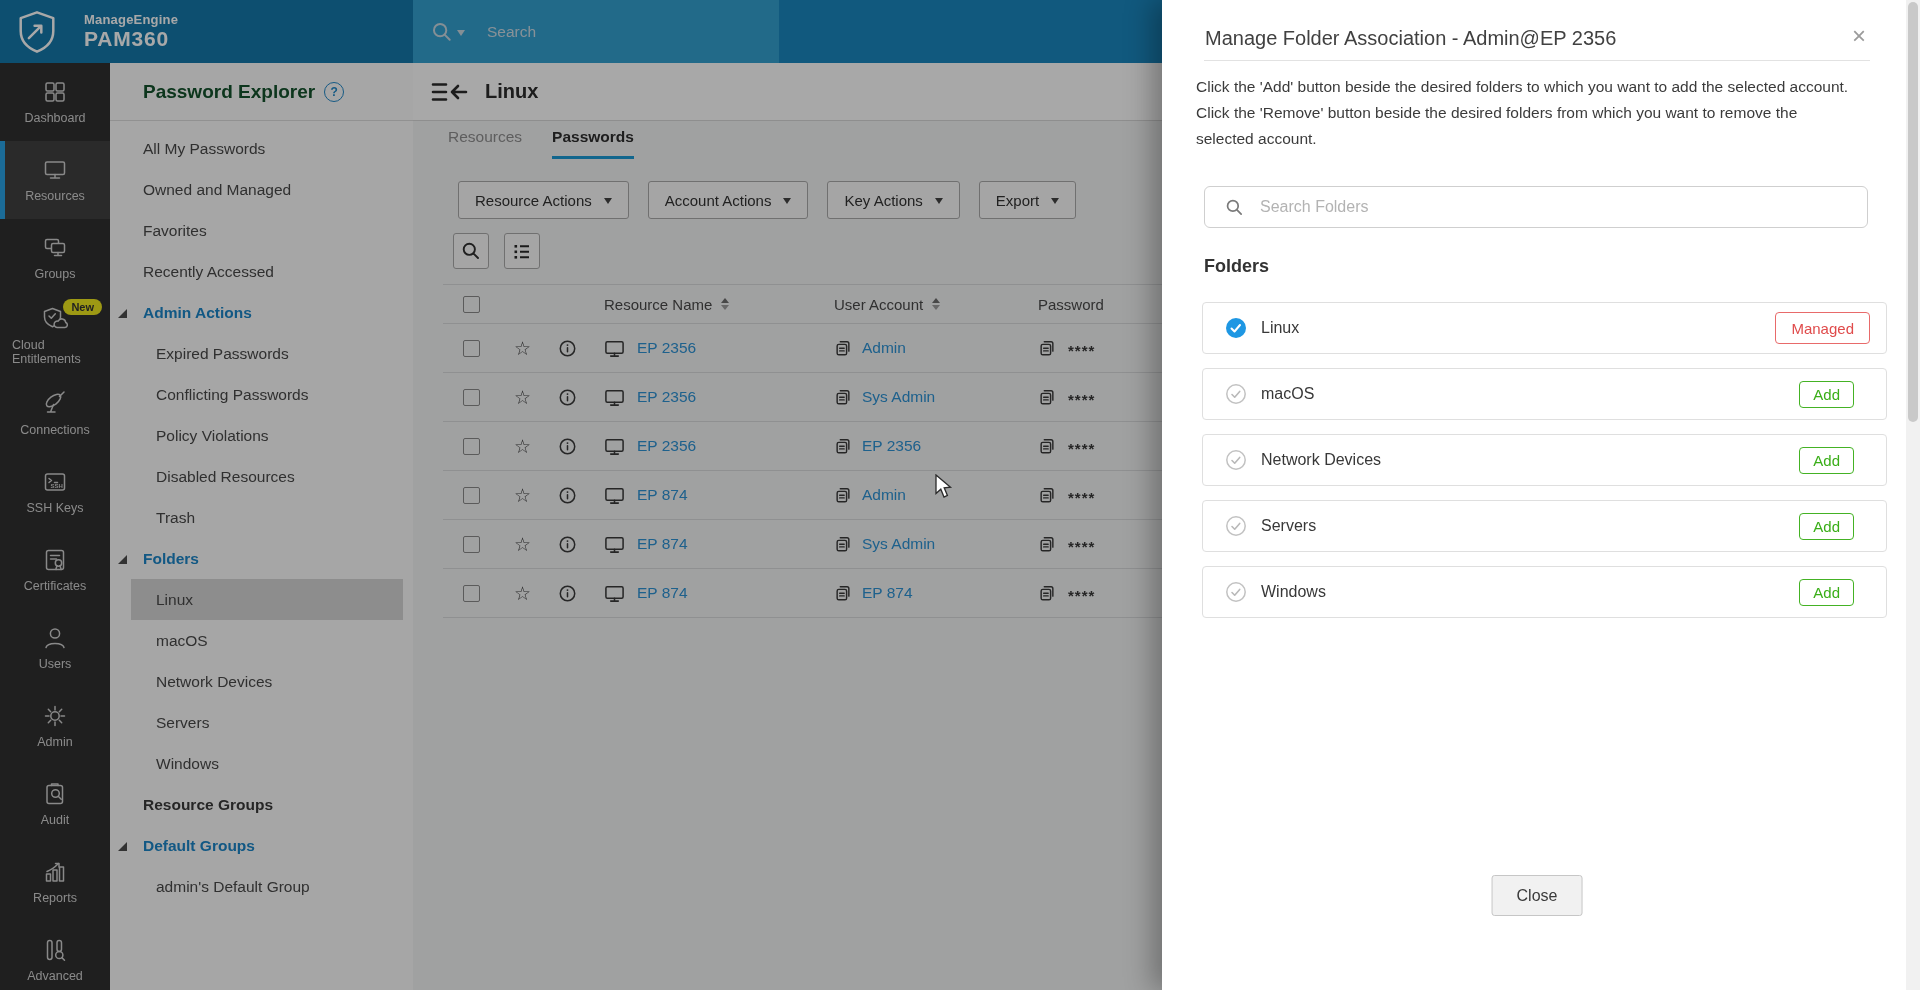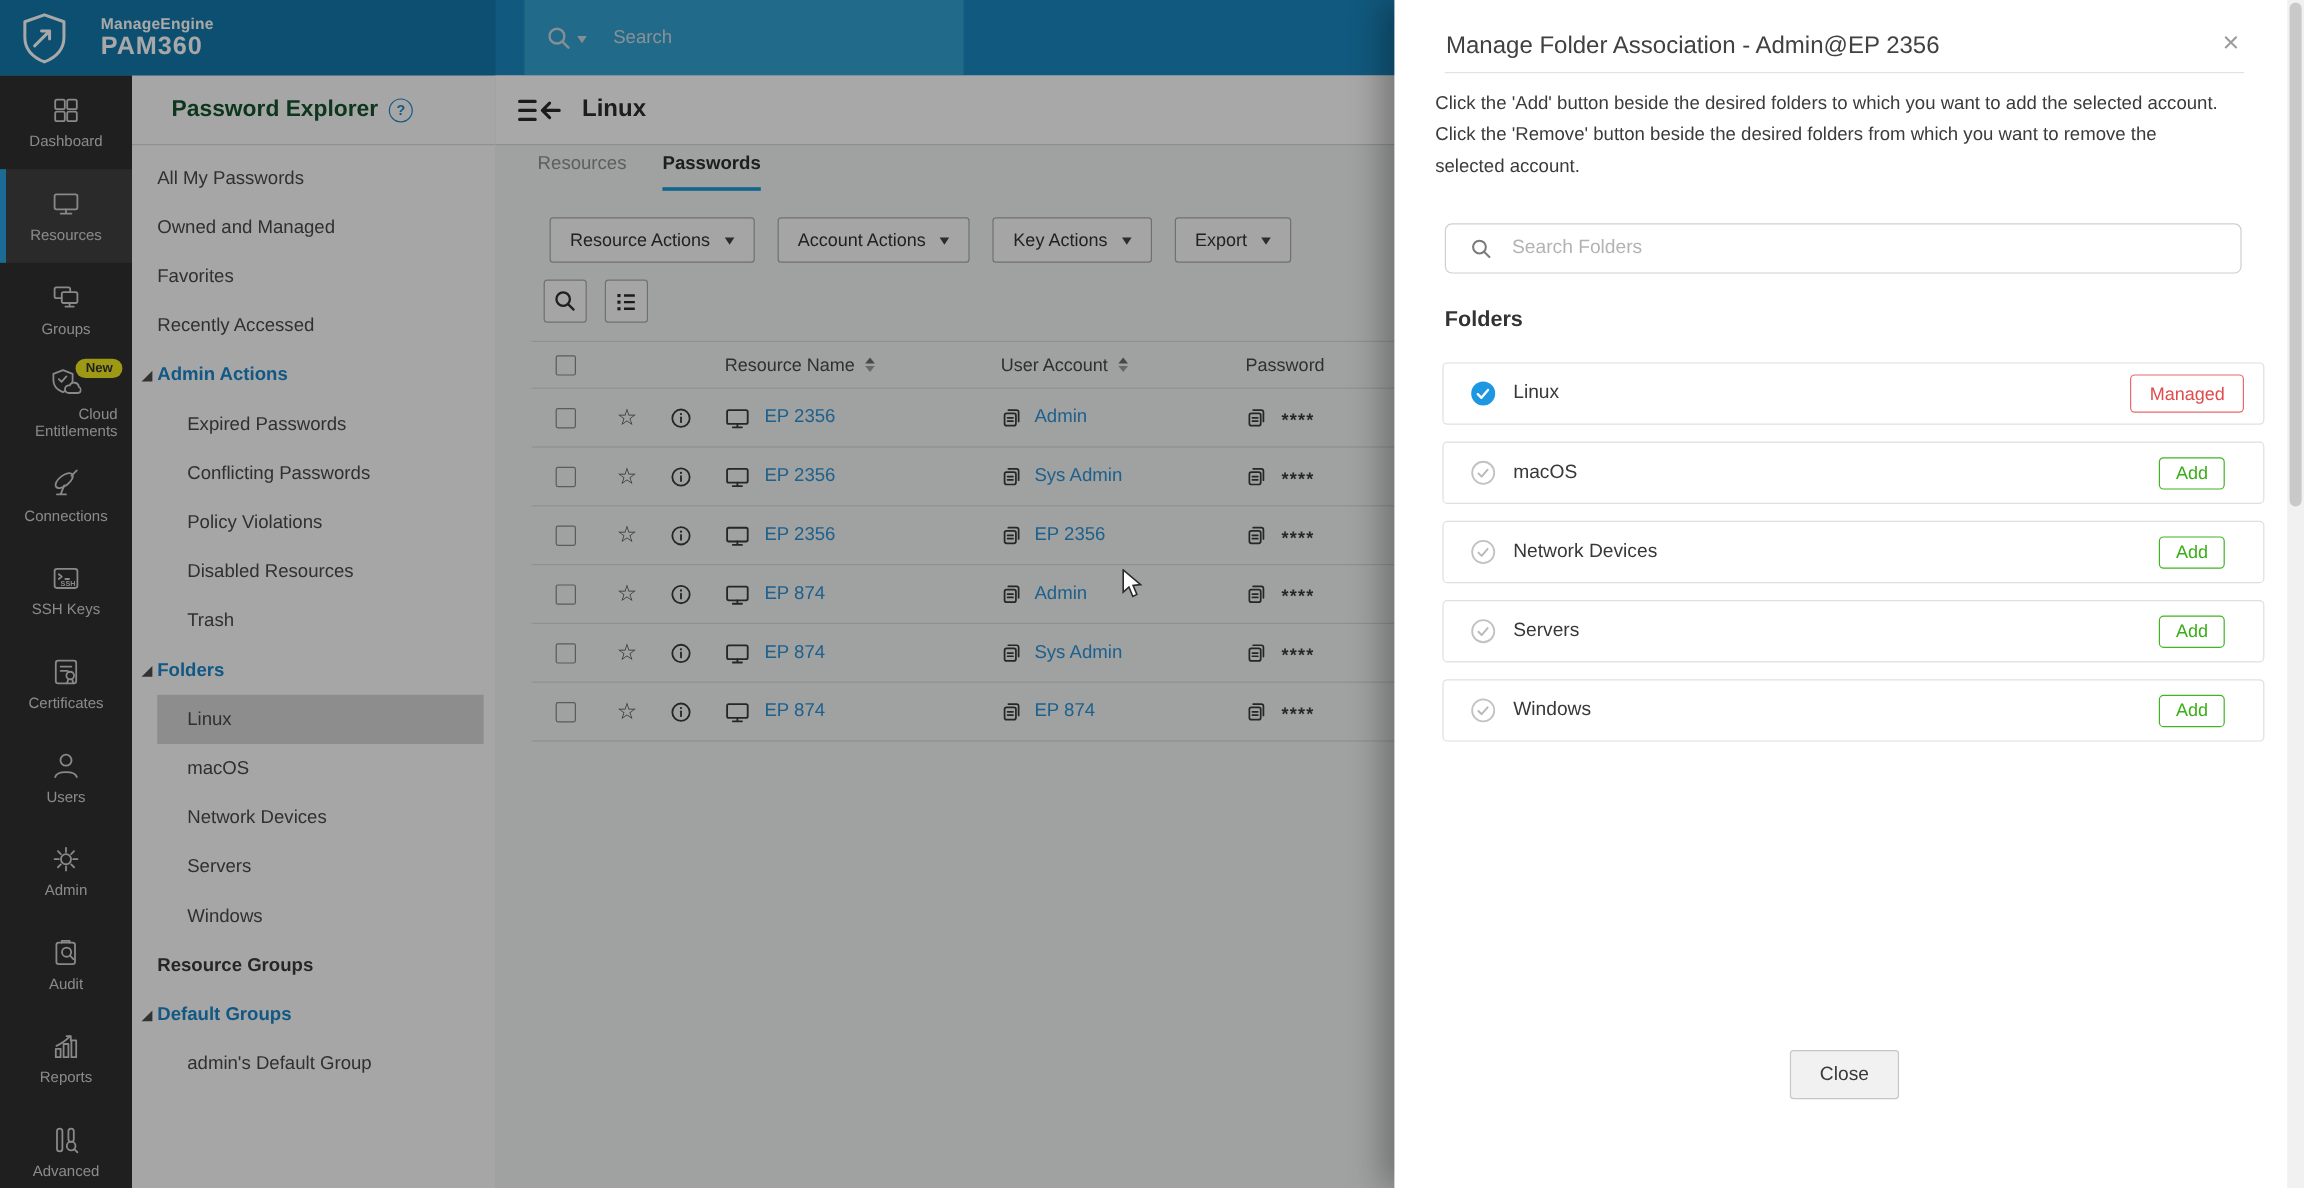--- a/index.html
+++ b/index.html
@@ -5,41 +5,41 @@
   html,body{margin:0;padding:0;background:#222;}
   .stage{position:relative;width:1920px;height:990px;overflow:hidden;
          font-family:"Liberation Sans",sans-serif;background:#f3f4f5;}
   
   .hdr{position:absolute;left:0;top:0;width:1920px;height:63px;background:#1a88bf;z-index:10;}
   .hdr-logo{position:absolute;left:0;top:0;width:413px;height:63px;background:#1479ab;display:flex;align-items:center;gap:12px;}
   .hdr-shield{margin-left:14px;}
   .brand{margin-left:12px;line-height:1.1;color:#fff;}
   .brand-top{font-size:13px;font-weight:600;letter-spacing:.2px;}
   .brand-bot{font-size:21px;font-weight:800;letter-spacing:.8px;}
-  .hdr-search{position:absolute;left:413px;top:0;width:366px;height:63px;background:#35a1d1;display:flex;align-items:center;margin-left:24px;}
+  .hdr-search{position:absolute;left:413px;top:0;width:366px;height:63px;background:#35a1d1;display:flex;align-items:center;}
   .hdr-q{margin-left:18px;display:flex;align-items:center;gap:4px;}
   .hdr-caret{width:0;height:0;border:4.5px solid transparent;border-top:6px solid #c9d9e2;margin-top:6px;}
   .hdr-search-text{margin-left:22px;font-size:15.5px;color:#cfdde6;}
   
   .rail{position:absolute;left:0;top:63px;width:110px;height:927px;background:#2f2f2f;z-index:10;}
   .ritem{position:relative;height:78px;display:flex;flex-direction:column;align-items:center;justify-content:center;gap:6px;cursor:pointer;}
-  .ritem .rlabel{font-size:12.5px;color:#d2d2d2;text-align:right;line-height:1.15;}
+  .ritem .rlabel{font-size:12.5px;color:#d2d2d2;text-align:left;line-height:1.15;}
   .ritem svg{stroke:#d0d0d0;fill:none;stroke-width:1.5;stroke-linecap:round;stroke-linejoin:round;}
   .ritem.sel{background:#414141;}
   .ritem.sel::before{content:"";position:absolute;left:0;top:0;bottom:0;width:5px;background:#2aa3e6;}
   .badge{position:absolute;top:2px;right:8px;background:#efe81f;color:#333;font-size:11px;font-weight:700;
          padding:2px 8px;border-radius:9px;}
   
   .sb{position:absolute;left:110px;top:63px;width:303px;height:927px;background:#fcfcfc;border-right:1px solid #e3e3e3;z-index:10;}
   .sb-head{height:57px;border-bottom:1px solid #dcdcdc;display:flex;align-items:center;padding-left:21px;gap:9px;}
   .sb-title{font-size:19px;font-weight:700;color:#14532d;margin-left:12px;}
   .help{width:18px;height:18px;border:1.5px solid #2289c9;border-radius:50%;color:#2289c9;font-size:12px;font-weight:700;
         display:inline-flex;align-items:center;justify-content:center;}
   .sb-list{margin-top:7px;}
-  .sbi{position:relative;height:41px;display:flex;align-items:center;padding-left:21px;font-size:15.5px;color:#4a4a4a;cursor:pointer;}
+  .sbi{position:relative;height:41px;display:flex;align-items:center;padding-left:33px;font-size:15.5px;color:#4a4a4a;cursor:pointer;}
   .sbi.child{padding-left:46px;}
   .sbi.section{color:#1c86c8;font-weight:600;}
   .sbi.strong{font-weight:600;color:#3a3a3a;}
   .sbi .tri{position:absolute;left:8px;top:17px;width:0;height:0;border-left:9px solid transparent;border-bottom:9px solid #4d4d4d;}
   .sbi.sel-row{background:#d6d6d6;margin-right:10px;margin-left:21px;padding-left:25px;}
   
   .main{position:absolute;left:413px;top:63px;width:1507px;height:927px;background:#f3f4f5;z-index:10;}
   .titlebar{height:57px;background:#fff;border-bottom:1px solid #d8d8d8;display:flex;align-items:center;}
   .hamback{margin-left:18px;}
   .page-title{margin-left:16px;font-size:20px;font-weight:700;color:#2d2d2d;}

